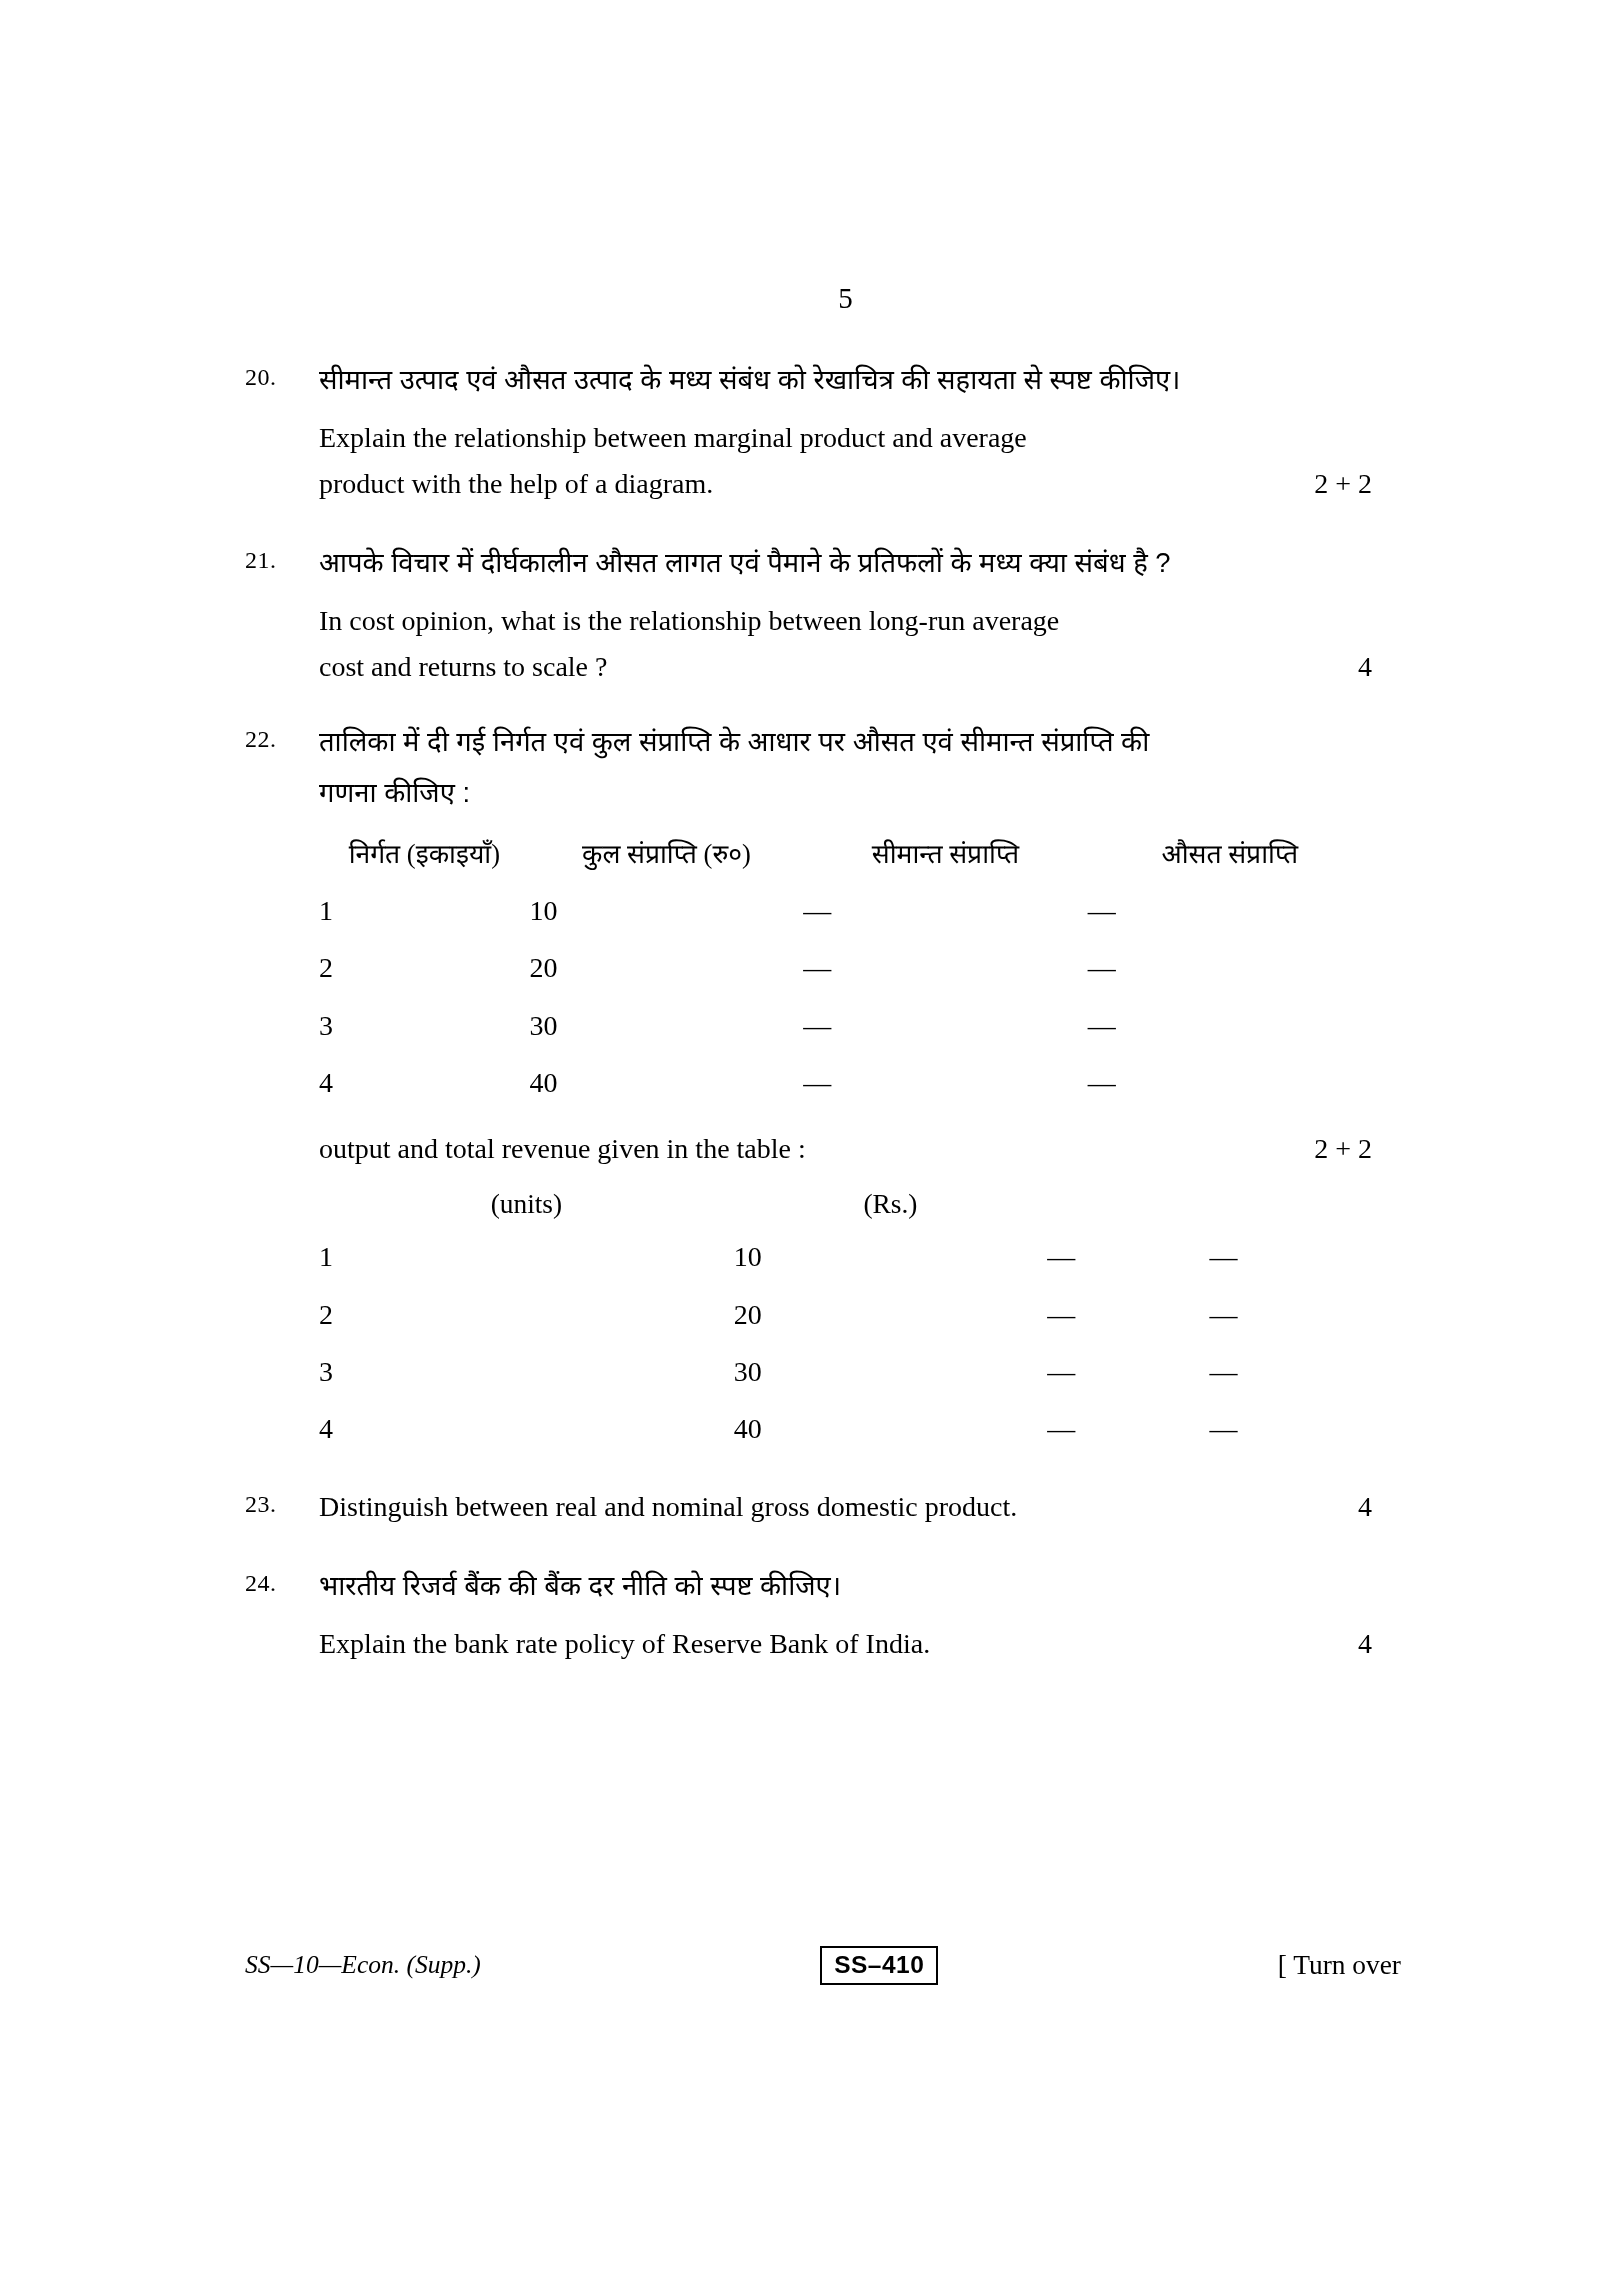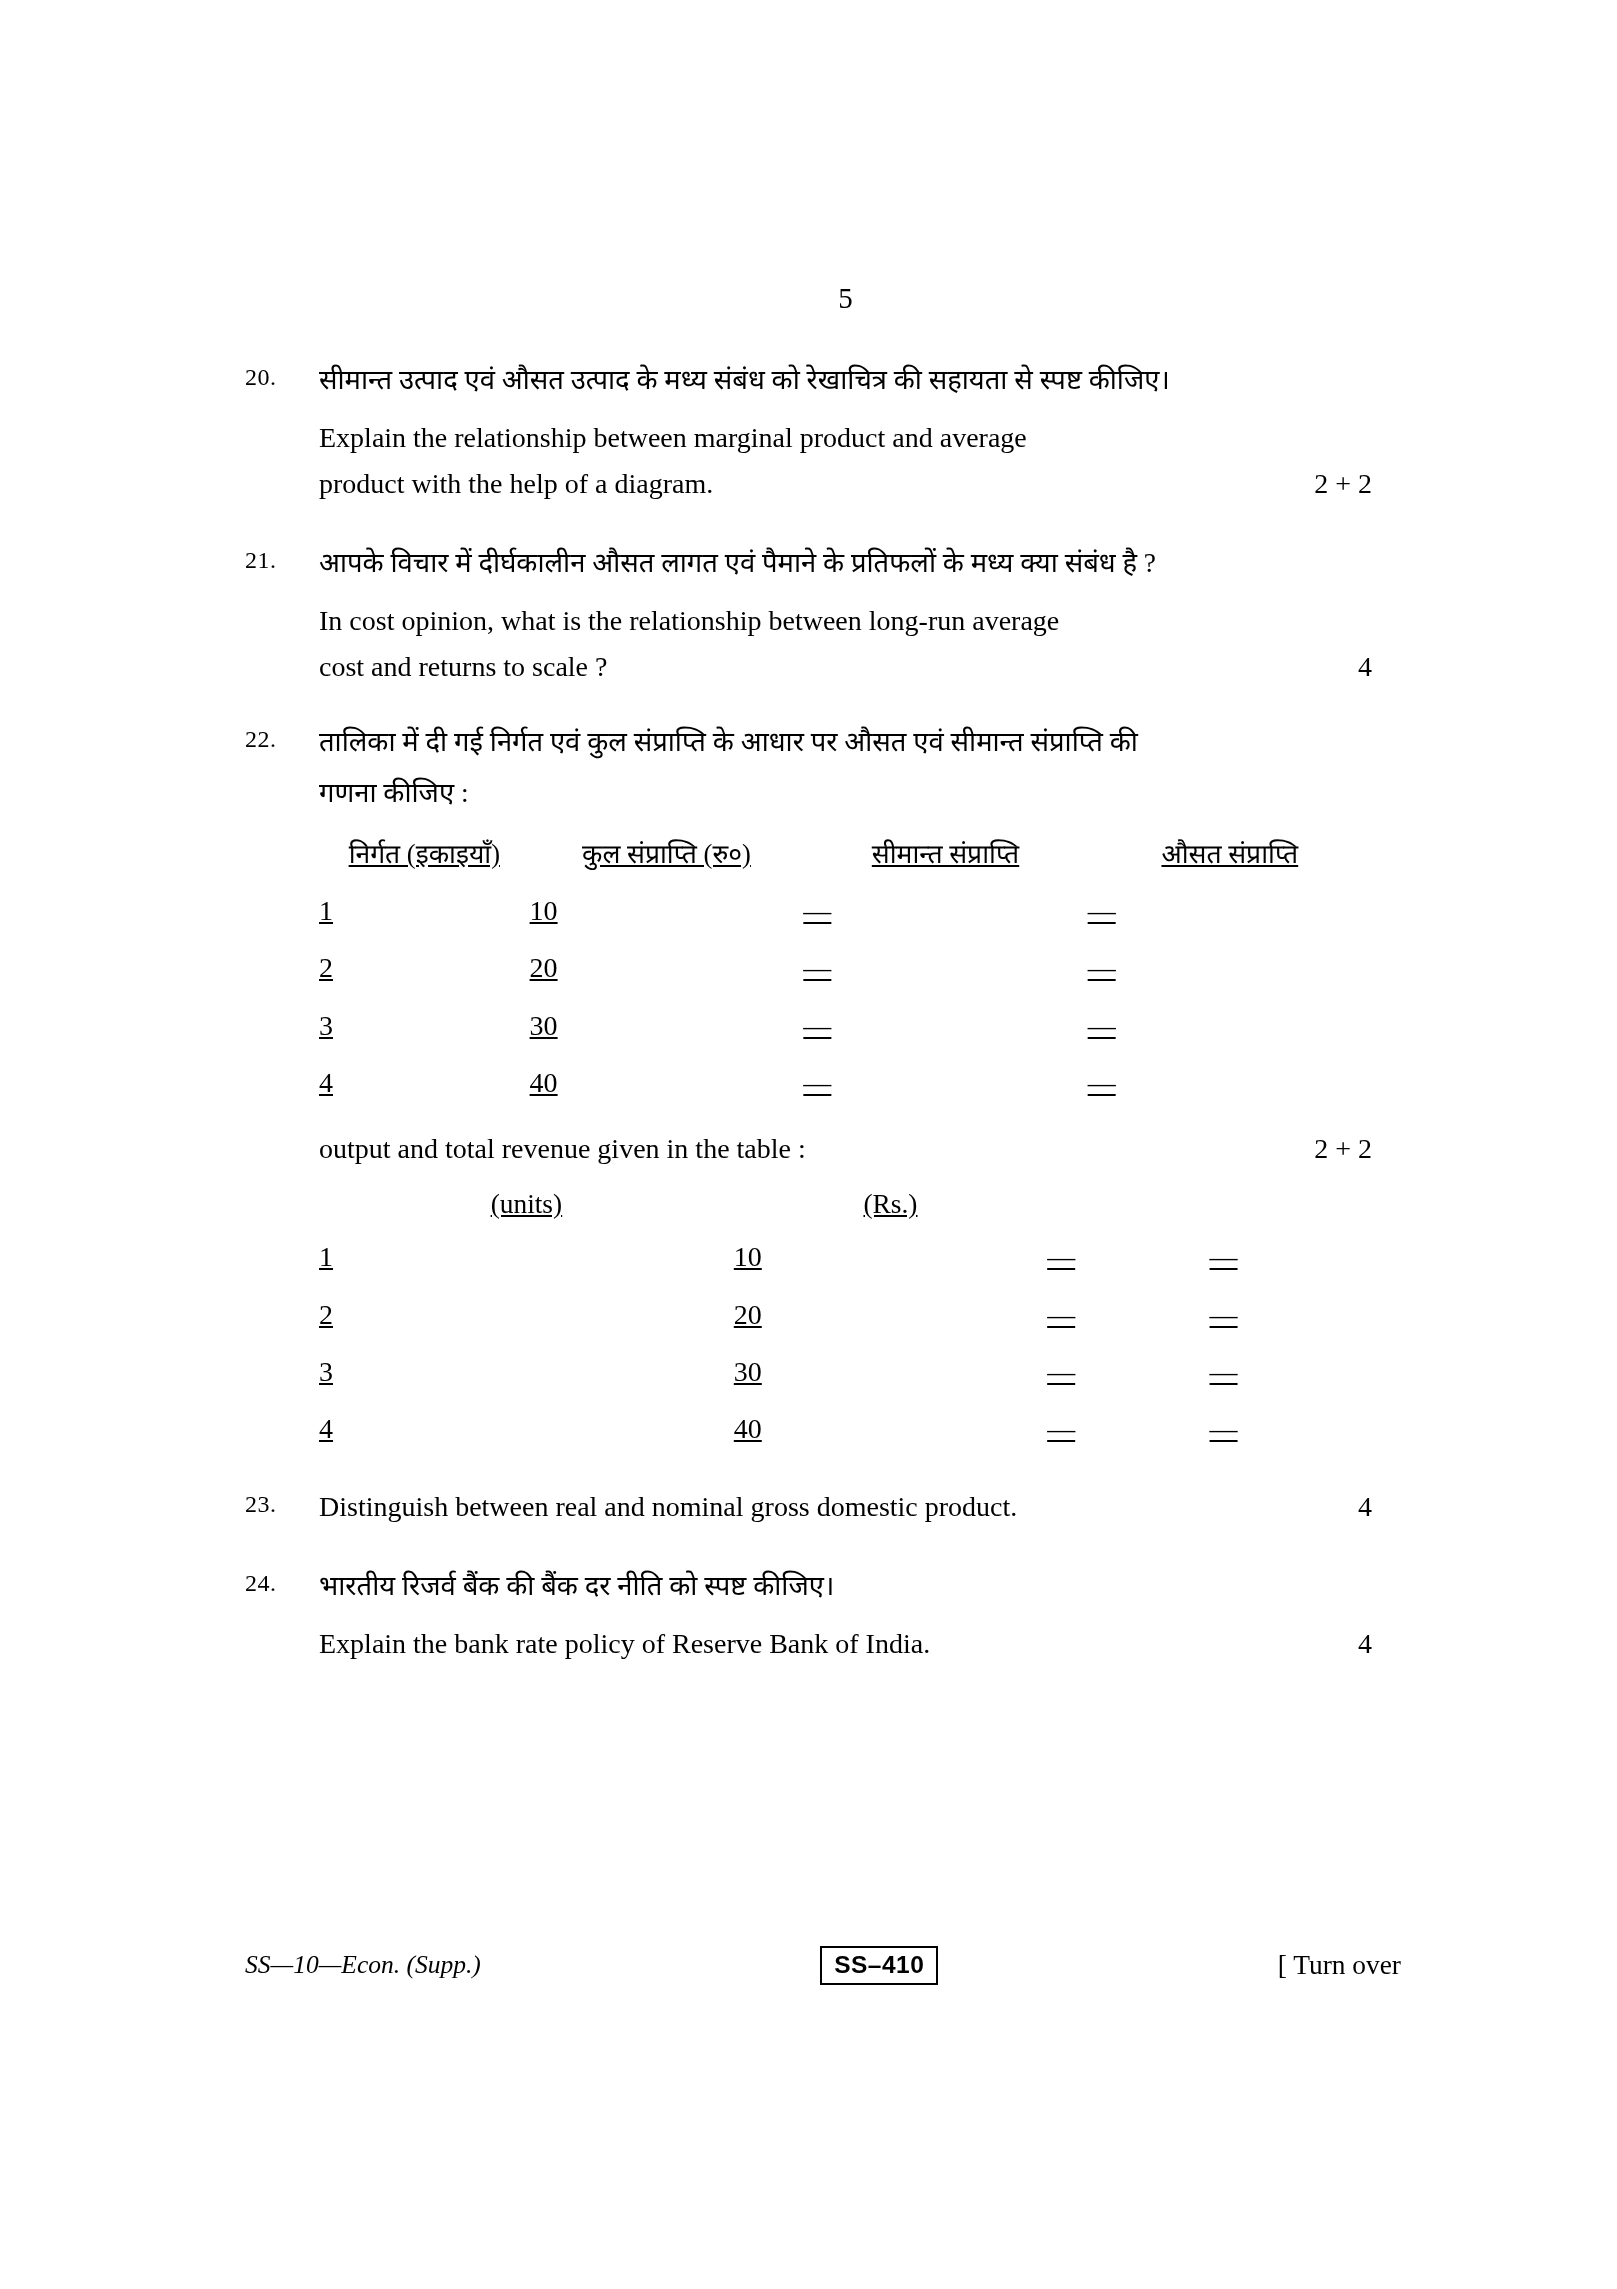--- a/index.html
+++ b/index.html
@@ -45,21 +45,21 @@
     width: 61px;
     font-size: 24px;
     line-height: 1.45;
     letter-spacing: 0.5px;
   }
   .q-body {
     margin-left: 74px;
   }
 
   .hindi {
-    font-family: Liberation Serif, serif;
+    font-family: Liberation Sans, sans-serif;
     font-size: 27.4px;
     line-height: 1.48;
     margin: 0 0 17.6px 0;
   }
   .hindi.tight { margin-bottom: 9.8px; }
 
   .english {
     font-size: 28px;
     line-height: 1.43;
     margin: 0;
@@ -85,21 +85,20 @@
   .rev-table {
     border-collapse: collapse;
     margin: 21.6px 0 17.6px 0;
     width: 100%;
   }
   .rev-table th, .rev-table td {
     border: none;
     padding: 0;
     font-weight: normal;
     vertical-align: top;
-    text-decoration: underline;
   }
   .rev-table th {
     font-size: 26.5px;
     line-height: 1.5;
     padding-bottom: 7.8px;
   }
   .rev-table.hindi-table th {
     font-size: 26.5px;
   }
   .rev-table td {

